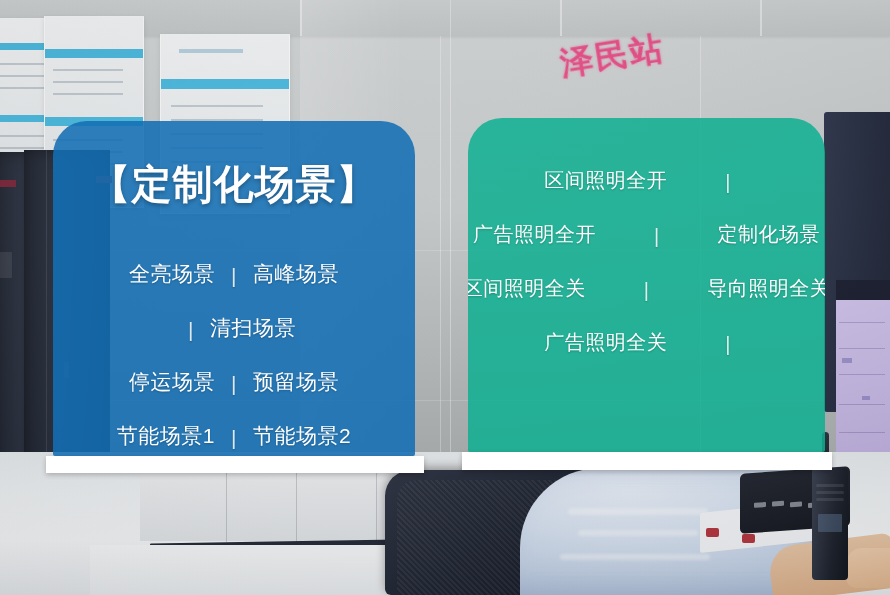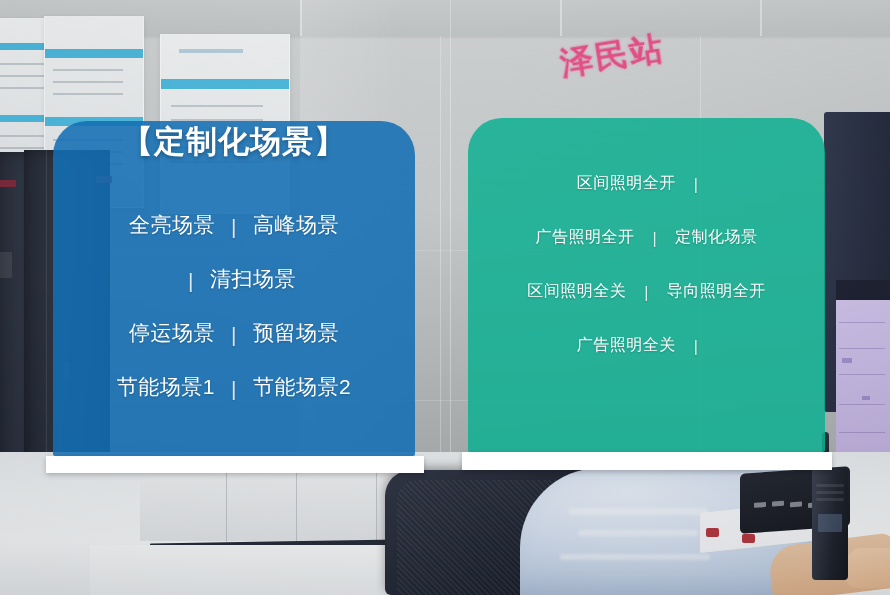--- a/index.html
+++ b/index.html
@@ -196,21 +196,22 @@
   }
   .panel-blue{
     left:53px;top:121px;width:362px;height:335px;
     background:rgba(19,110,180,.88);
   }
   .panel-green{
     left:468px;top:118px;width:357px;height:334px;
     background:rgba(14,176,145,.86);
   }
   .panel-title{
-    font-size:31px;font-weight:700;
+    margin-top:36px;
+    font-size:40px;font-weight:700;
     color:#ffffff;
     letter-spacing:1px;
     text-shadow:0 2px 4px rgba(0,0,0,.30);
     white-space:nowrap;
   }
   .panel-rows{
     margin-top:22px;width:100%;
     display:flex;flex-direction:column;
   }
   .panel-row{
@@ -223,21 +224,21 @@
     white-space:nowrap;
   }
   .cell{display:inline-block;}
   .sep{
     display:inline-block;
     color:rgba(255,255,255,.85);
     margin:0 16px;
     font-weight:300;
   }
   .panel-green .sep{margin:0 18px;}
-  .panel-green .panel-row{font-size:16px;}
+  .panel-green .panel-row{font-size:20px;gap:40px;}
 
   
   .panel-base{
     position:absolute;
     background:#ffffff;
     box-shadow:0 2px 5px rgba(0,0,0,.22);
   }
   .base-blue{left:46px;top:456px;width:378px;height:17px;}
   .base-green{left:462px;top:452px;width:370px;height:18px;}
 </style>
@@ -396,21 +397,21 @@
 
       <div class="panel-row">
         <span class="cell">广告照明全开</span>
         <span class="sep">|</span>
         <span class="cell">定制化场景</span>
       </div>
 
       <div class="panel-row">
         <span class="cell">区间照明全关</span>
         <span class="sep">|</span>
-        <span class="cell">导向照明全开</span>
+        <span class="cell">导向照明全关</span>
       </div>
 
       <div class="panel-row">
         <span class="cell">广告照明全关</span>
         <span class="sep">|</span>
       </div>
 
     </div>
   </div>
   <div class="panel-base base-green"></div>

